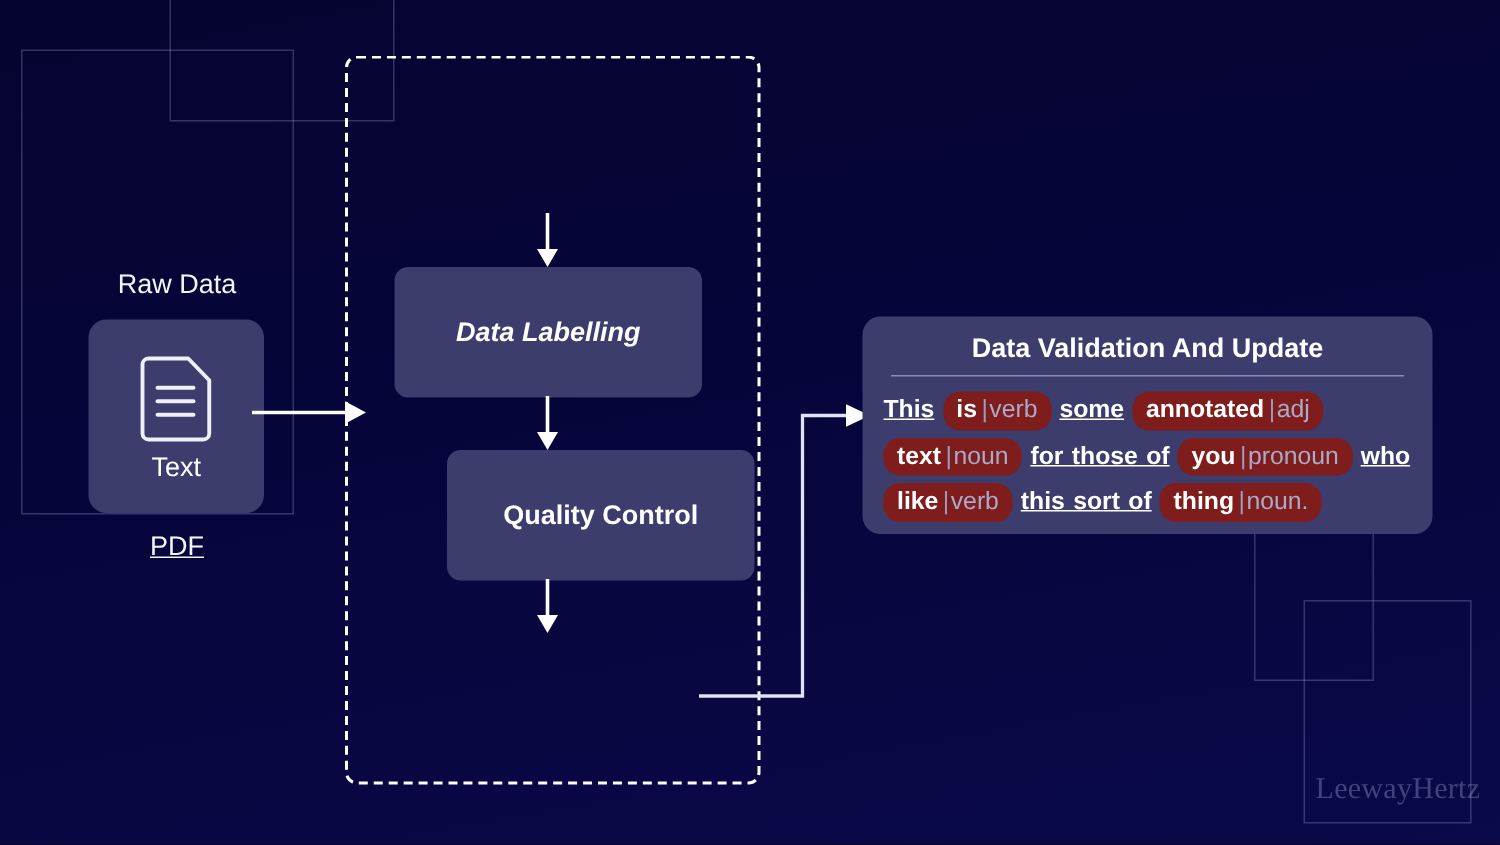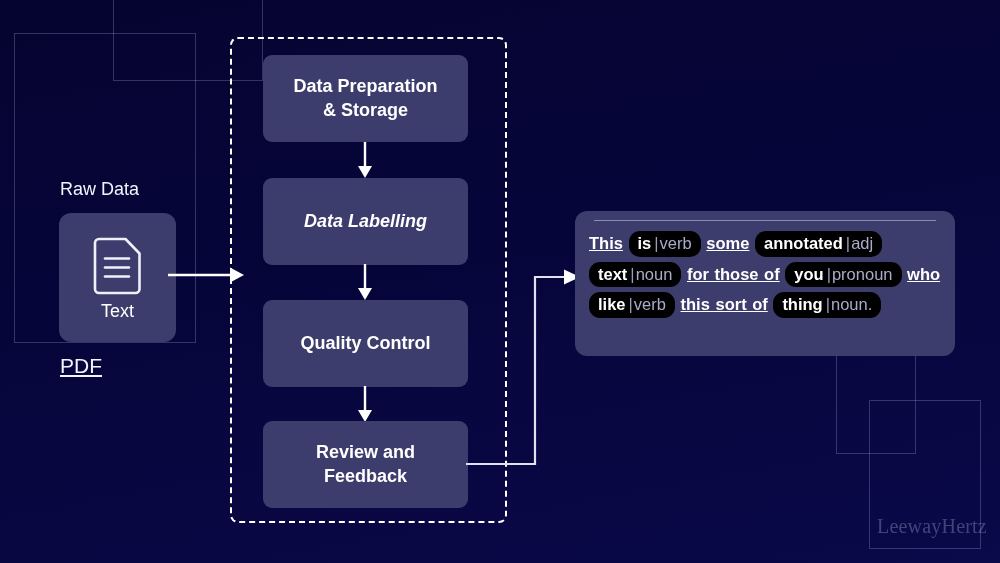--- a/index.html
+++ b/index.html
@@ -41,32 +41,33 @@
     letter-spacing: 0.2px;
     white-space: nowrap;
   }
 
   
   .raw-label {
     position: absolute;
     left: 60px;
     top: 179px;
     width: 116px;
-    text-align: left;
+    text-align: center;
     font-size: 18px;
     font-weight: 400;
     color: #f2f3fb;
     white-space: nowrap;
   }
   .pdf-label {
     position: absolute;
     left: 60px;
     top: 354px;
     width: 116px;
-    font-size: 21px;
+    text-align: center;
+    font-size: 18px;
     font-weight: 400;
     color: #f2f3fb;
     text-decoration: underline;
   }
   .doc-card {
     position: absolute;
     left: 59px;
     top: 213px;
     width: 117px;
     height: 129px;
@@ -112,21 +113,21 @@
     text-align: center;
     font-size: 18px;
     font-weight: 700;
     line-height: 1.3;
     color: #ffffff;
     padding: 0 10px;
     box-sizing: border-box;
   }
   .stage-0 { top: 55px; }
   .stage-1 { top: 178px; font-style: italic; }
-  .stage-2 { top: 300px; }
+  .stage-2 { top: 300px; margin-left: 35px; }
   .stage-3 { top: 421px; }
 
   
   .v-arrow { position: absolute; left: 351px; width: 28px; height: 36px; }
   .va-0 { top: 142px; }
   .va-1 { top: 264px; }
   .va-2 { top: 386px; }
 
   
   .conn { position: absolute; pointer-events: none; }
@@ -161,21 +162,21 @@
   .val-body {
     font-size: 16.5px;
     font-weight: 700;
     color: #ffffff;
     line-height: 1.85;
     word-spacing: 1px;
   }
   .tok-plain { white-space: nowrap; text-decoration: underline; }
   .pill {
     display: inline-block;
-    background: #000000;
+    background: #7f1d1d;
     border-radius: 11px;
     padding: 2px 9px 3px 9px;
     white-space: nowrap;
     line-height: 1.25;
     vertical-align: baseline;
   }
   .pill .w { font-weight: 700; color: #ffffff; }
   .pill .sep { color: #9a9cc0; font-weight: 400; padding: 0 1px 0 3px; }
   .pill .pos { color: #a9abc9; font-weight: 400; }
 </style>
@@ -209,23 +210,20 @@
 
   <span class="conn conn-in">
     <svg width="76" height="26" viewBox="0 0 76 26" xmlns="http://www.w3.org/2000/svg">
       <line x1="0" y1="13" x2="62" y2="13" stroke="#ffffff" stroke-width="2.4"></line>
       <polygon points="62,5.5 76,13 62,20.5" fill="#ffffff"></polygon>
     </svg>
   </span>
 
   <div class="dashed-box"></div>
 
-  <div class="stage stage-0">
-    <span><span>Data Preparation</span><br><span>&amp; Storage</span></span>
-  </div>
   <span class="v-arrow va-0">
     <svg width="28" height="36" viewBox="0 0 28 36" xmlns="http://www.w3.org/2000/svg">
       <line x1="14" y1="0" x2="14" y2="25" stroke="#ffffff" stroke-width="2.4"></line>
       <polygon points="7,24 21,24 14,36" fill="#ffffff"></polygon>
     </svg>
   </span>
 
   <div class="stage stage-1">
     <span>Data Labelling</span>
   </div>
@@ -239,29 +237,27 @@
   <div class="stage stage-2">
     <span>Quality Control</span>
   </div>
   <span class="v-arrow va-2">
     <svg width="28" height="36" viewBox="0 0 28 36" xmlns="http://www.w3.org/2000/svg">
       <line x1="14" y1="0" x2="14" y2="25" stroke="#ffffff" stroke-width="2.4"></line>
       <polygon points="7,24 21,24 14,36" fill="#ffffff"></polygon>
     </svg>
   </span>
 
-  <div class="stage stage-3">
-    <span><span>Review and</span><br><span>Feedback</span></span>
-  </div>
 
   <span class="conn conn-out">
     <svg width="120" height="212" viewBox="0 0 120 212" fill="none" xmlns="http://www.w3.org/2000/svg">
       <path d="M4 199 H73 V12 H104" stroke="#dfe2f2" stroke-width="2.2" fill="none"></path>
       <polygon points="102,4.5 118,12 102,19.5" fill="#ffffff"></polygon>
     </svg>
   </span>
 
   <div class="val-panel">
+    <div class="val-title">Data Validation And Update</div>
     <div class="val-divider"></div>
     <div class="val-body" id="val-body"><span class="tok-plain">This</span> <span class="pill"><span class="w">is</span><span class="sep">|</span><span class="pos">verb</span></span> <span class="tok-plain">some</span> <span class="pill"><span class="w">annotated</span><span class="sep">|</span><span class="pos">adj</span></span> <span class="pill"><span class="w">text</span><span class="sep">|</span><span class="pos">noun</span></span> <span class="tok-plain">for those of</span> <span class="pill"><span class="w">you</span><span class="sep">|</span><span class="pos">pronoun</span></span> <span class="tok-plain">who</span> <span class="pill"><span class="w">like</span><span class="sep">|</span><span class="pos">verb</span></span> <span class="tok-plain">this sort of</span> <span class="pill"><span class="w">thing</span><span class="sep">|</span><span class="pos">noun.</span></span></div>
   </div>
 
 </div>
 
 </body></html>

